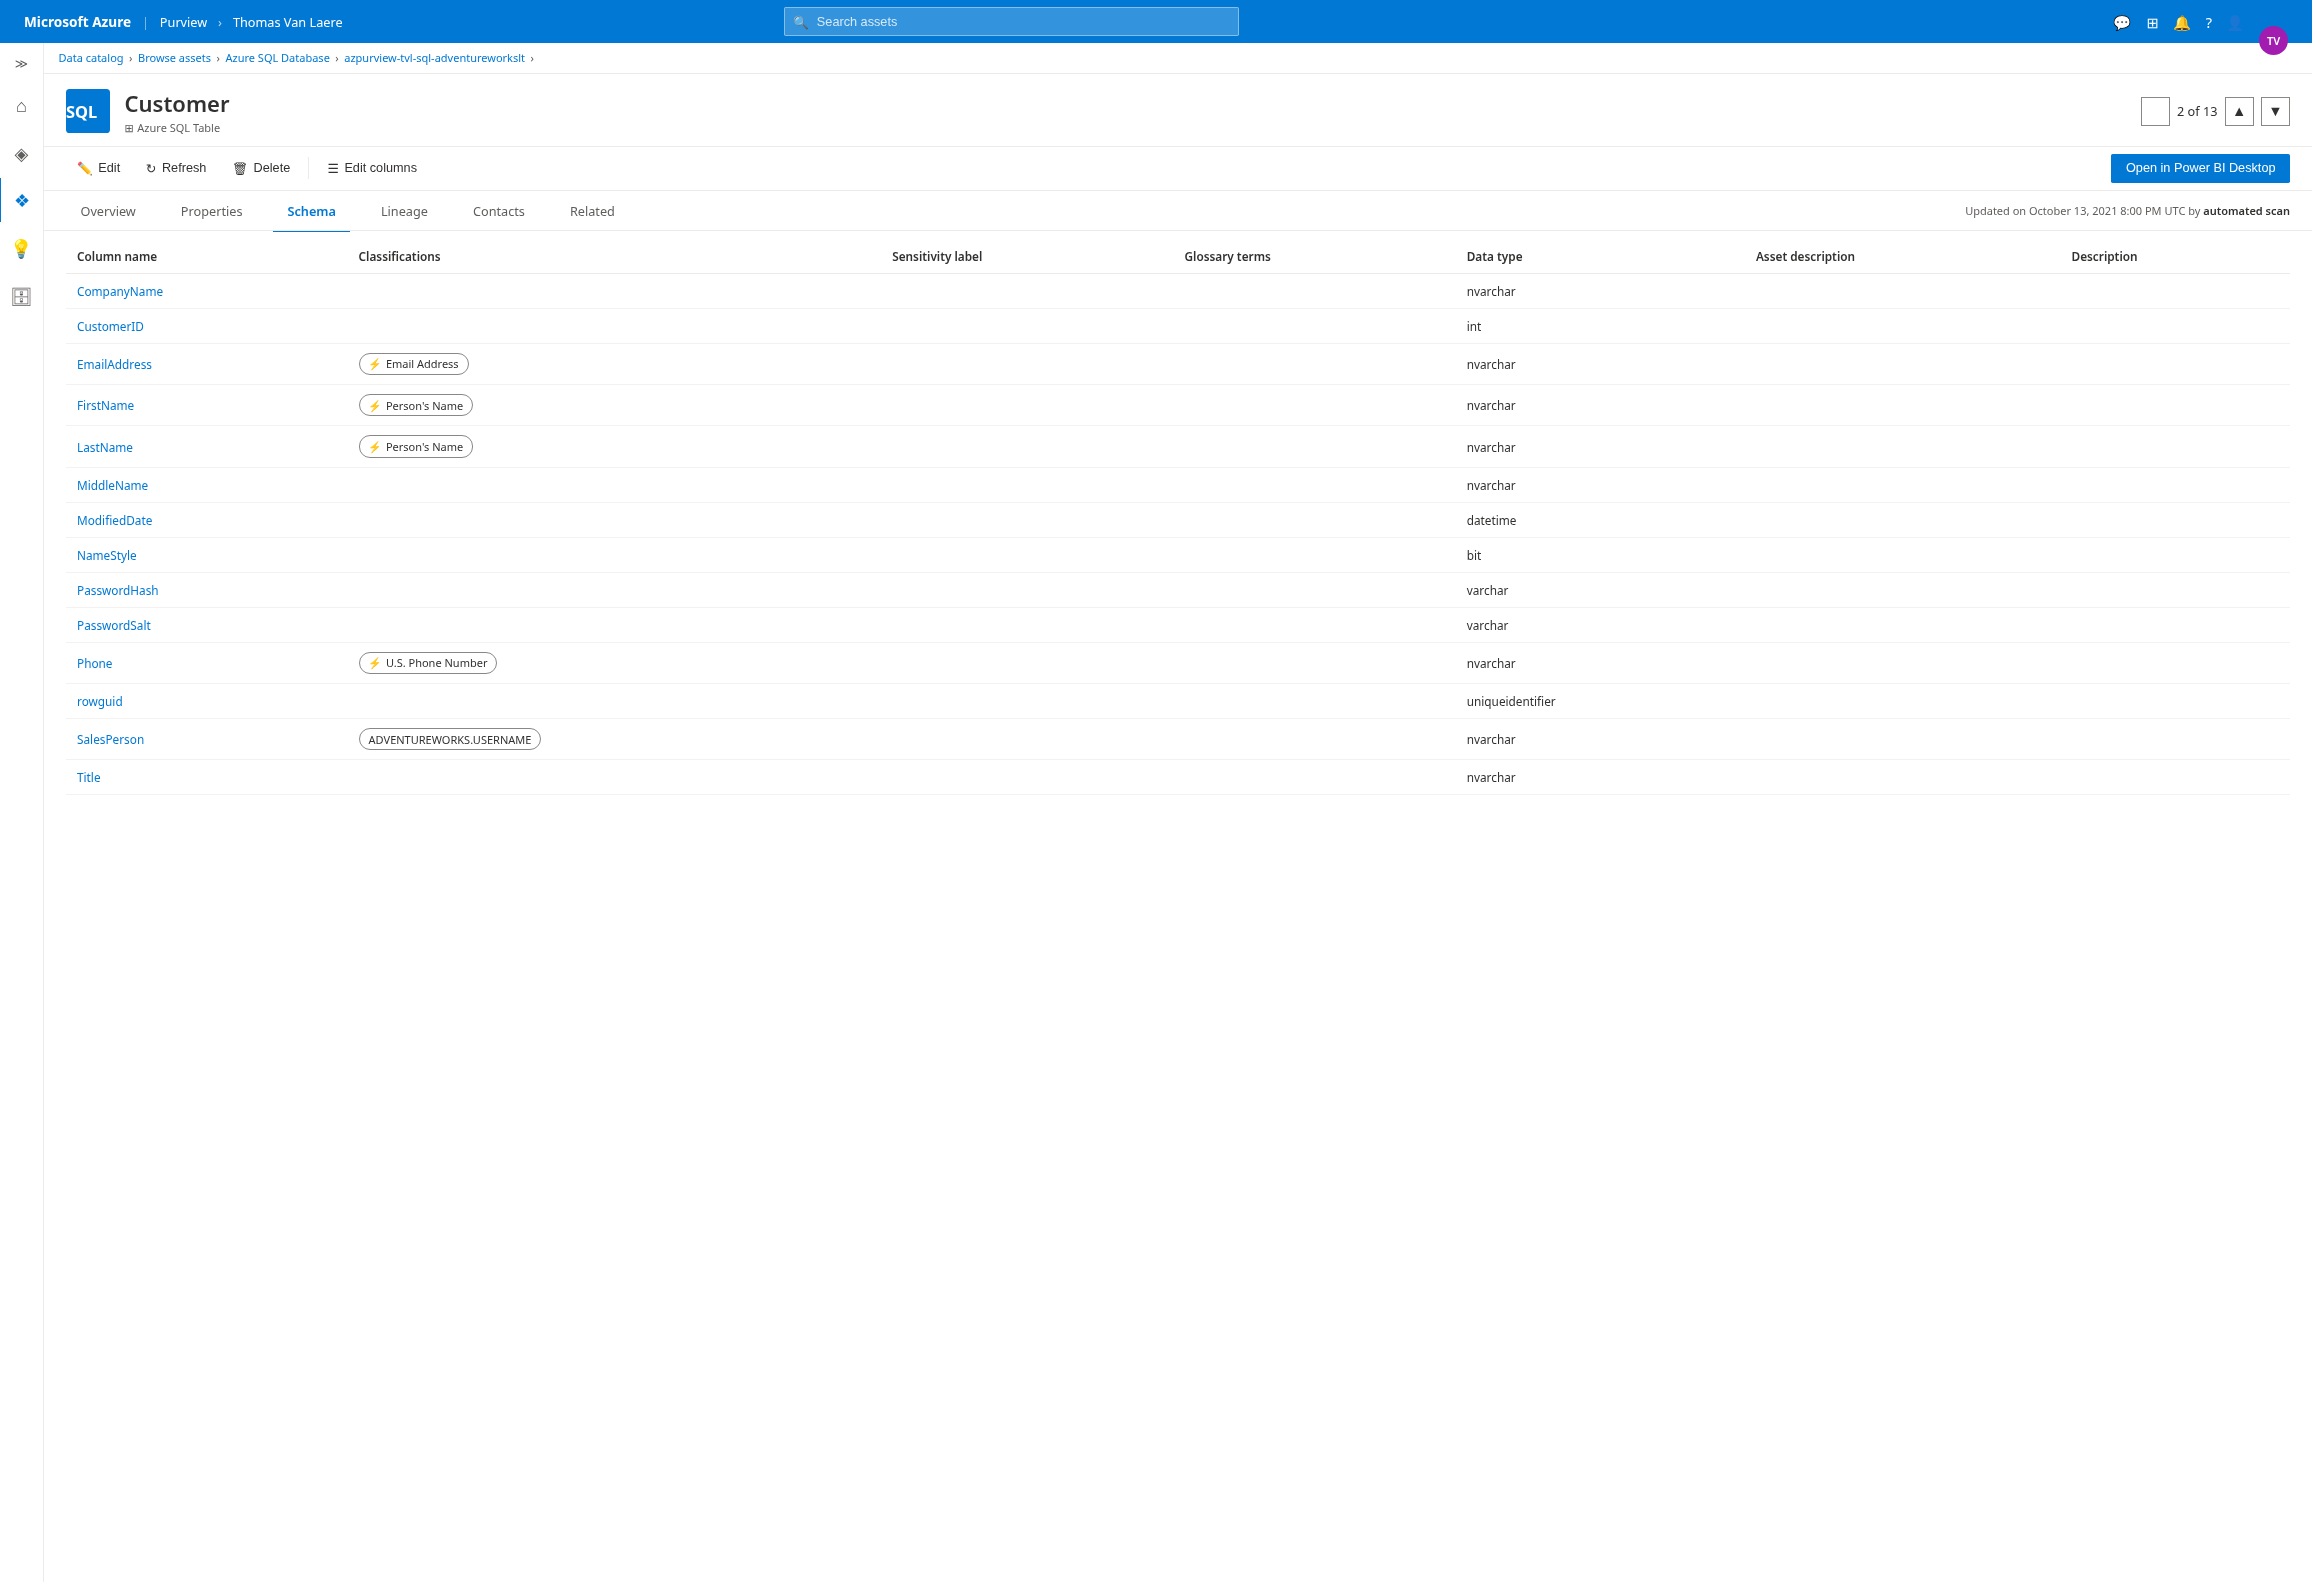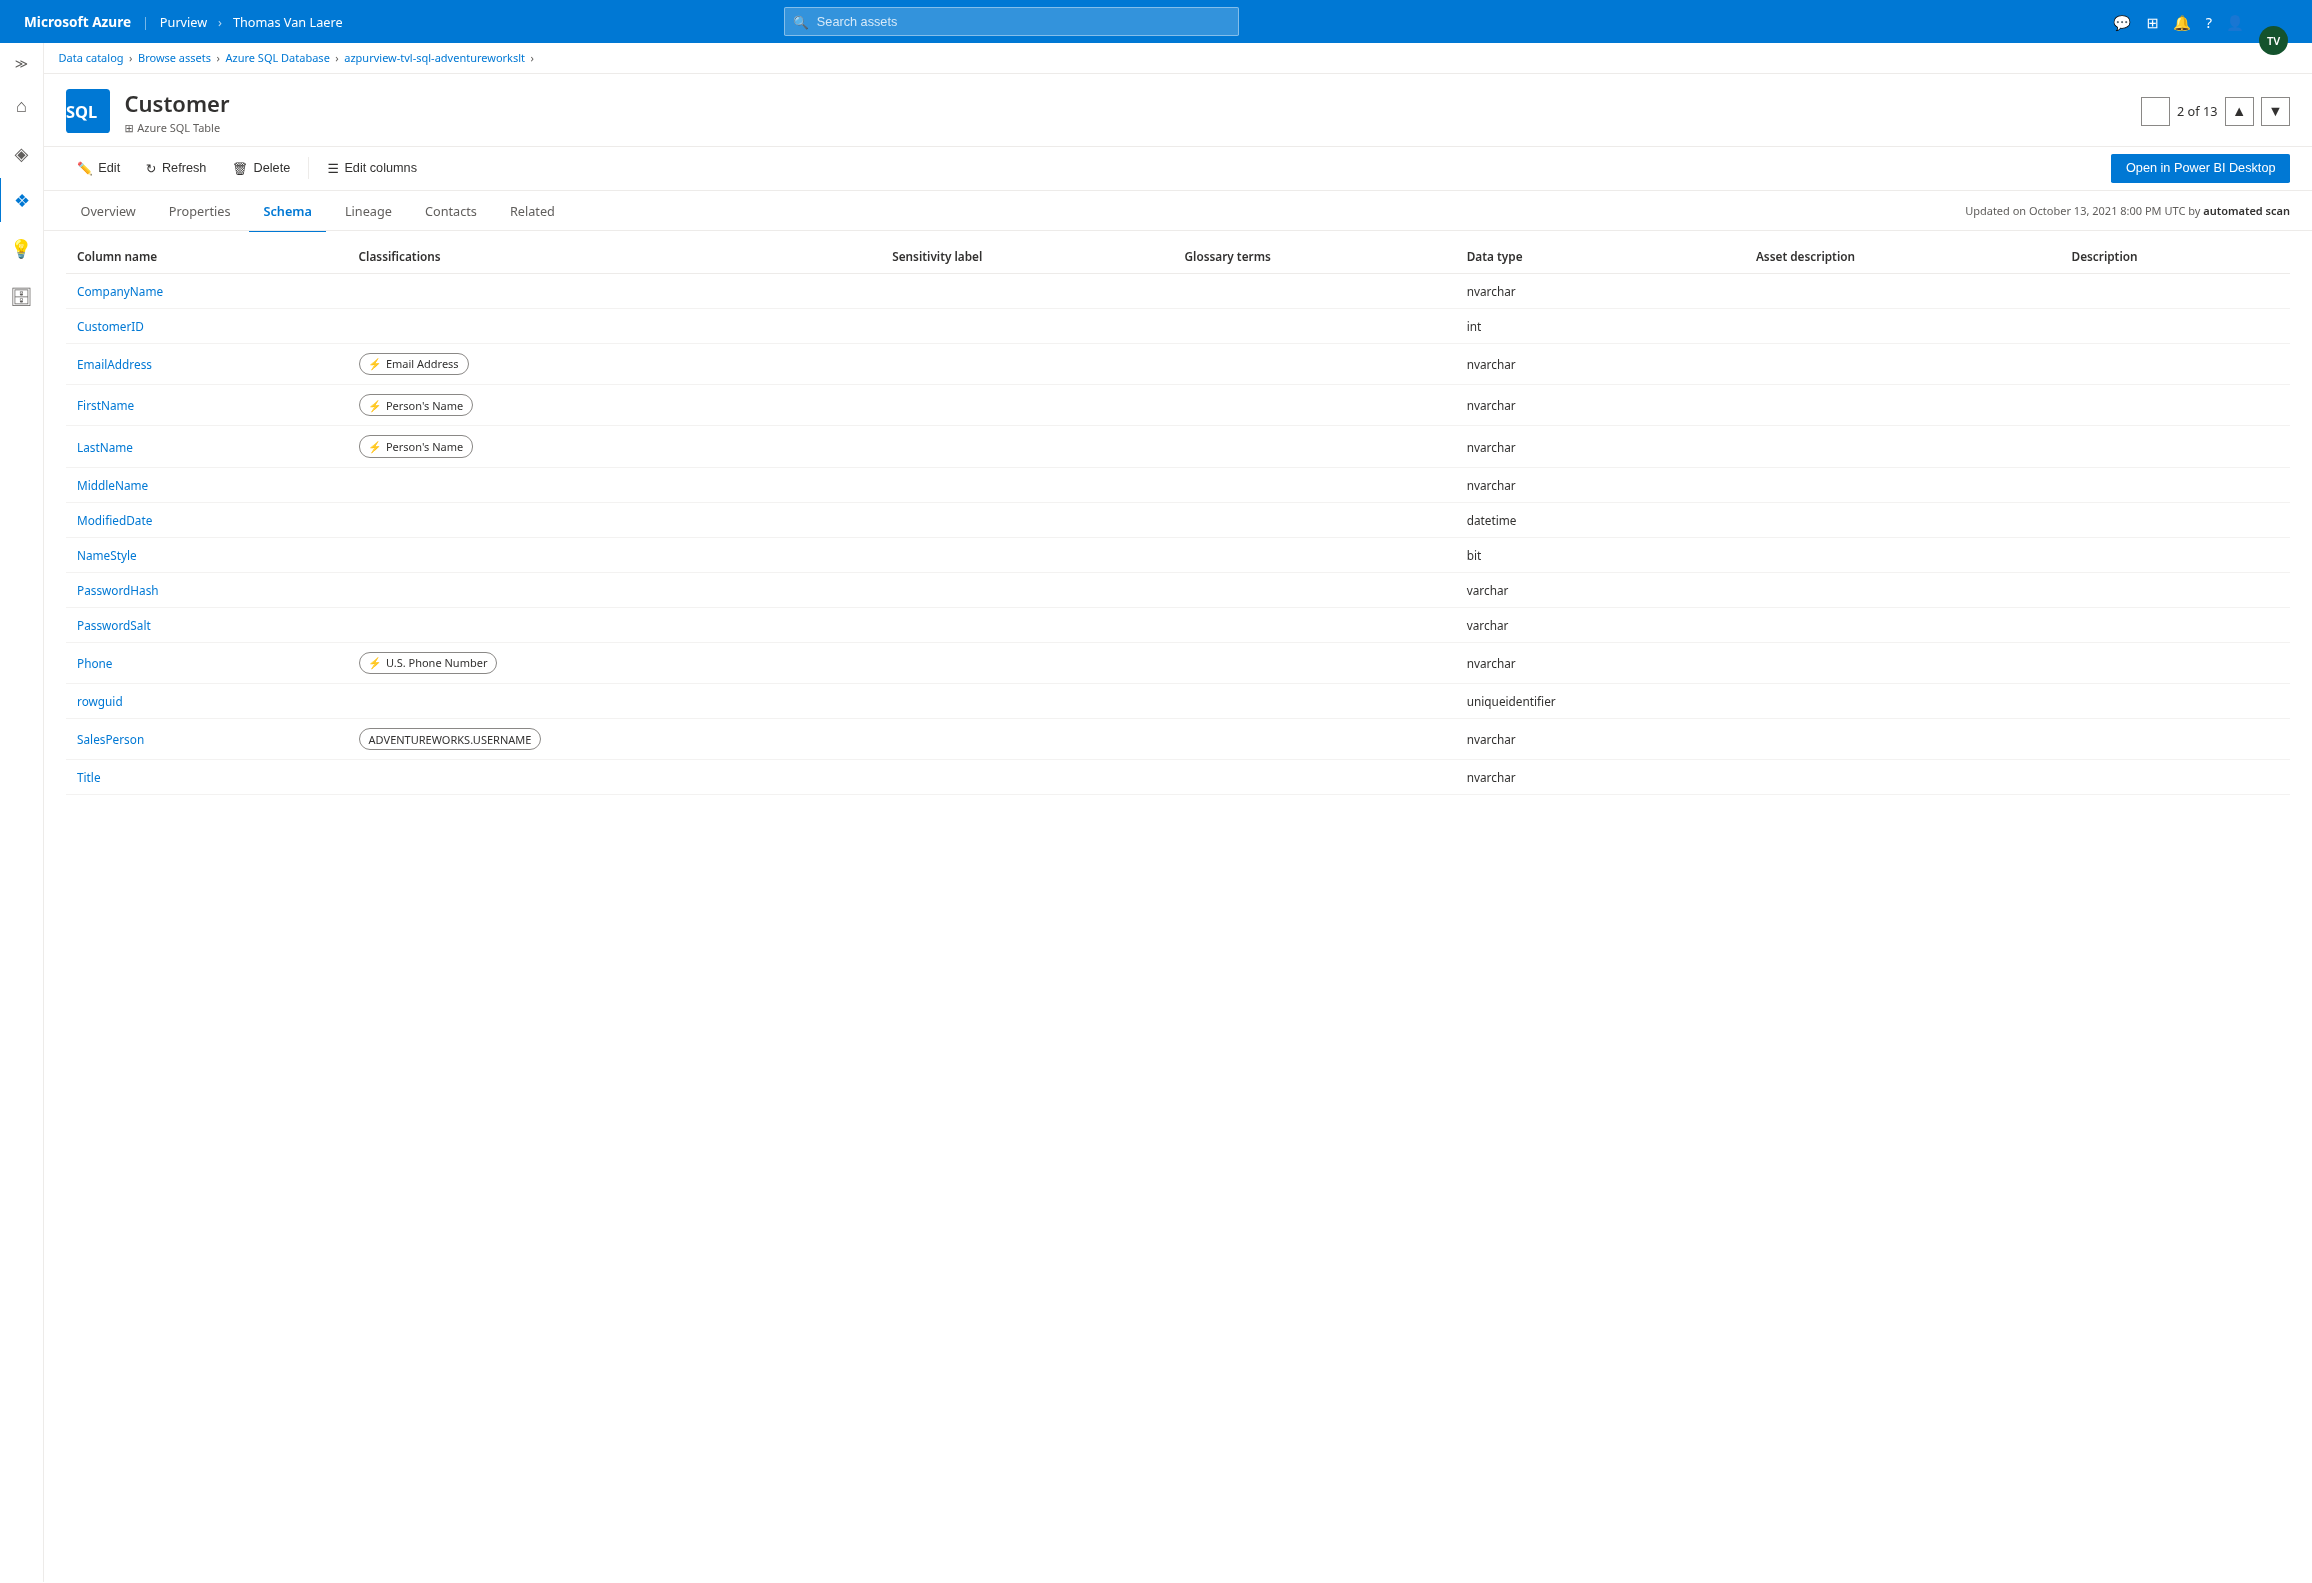--- a/index.html
+++ b/index.html
@@ -39,21 +39,21 @@
       outline: none;
       color: white;
       font-size: 12.7px;
       flex: 1;
     }
     .topnav-search input::placeholder { color: rgba(255,255,255,0.8); }
     .topnav-icons { margin-left: auto; display: flex; align-items: center; gap: 14.5px; }
     .topnav-icon { color: white; font-size: 14.5px; cursor: pointer; }
     .topnav-avatar {
       width: 29px; height: 29px; border-radius: 50%;
-      background: #14532d;
+      background: #a21caf;
       overflow: hidden;
       display: flex; align-items: center; justify-content: center;
       color: white; font-size: 11px; font-weight: 600; margin-top: 37px;
     }
 
     
     .layout { display: flex; height: calc(100vh - 44px); }
     .sidebar {
       width: 44px;
       background: #fff;
@@ -146,21 +146,21 @@
       font-size: 12.7px;
       border-radius: 1.8px;
     }
 
     
     .tabs {
       display: flex;
       align-items: center;
       padding: 0 22px;
       border-bottom: 1.8px solid #edebe9;
-      gap: 4px;
+      gap: 16px;
     }
     .tab {
       padding: 11px 14.5px;
       font-size: 12.7px;
       cursor: pointer;
       color: #605e5c;
       border-bottom: 1.8px solid transparent;
       margin-bottom: -1.8px;
       white-space: nowrap;
     }

